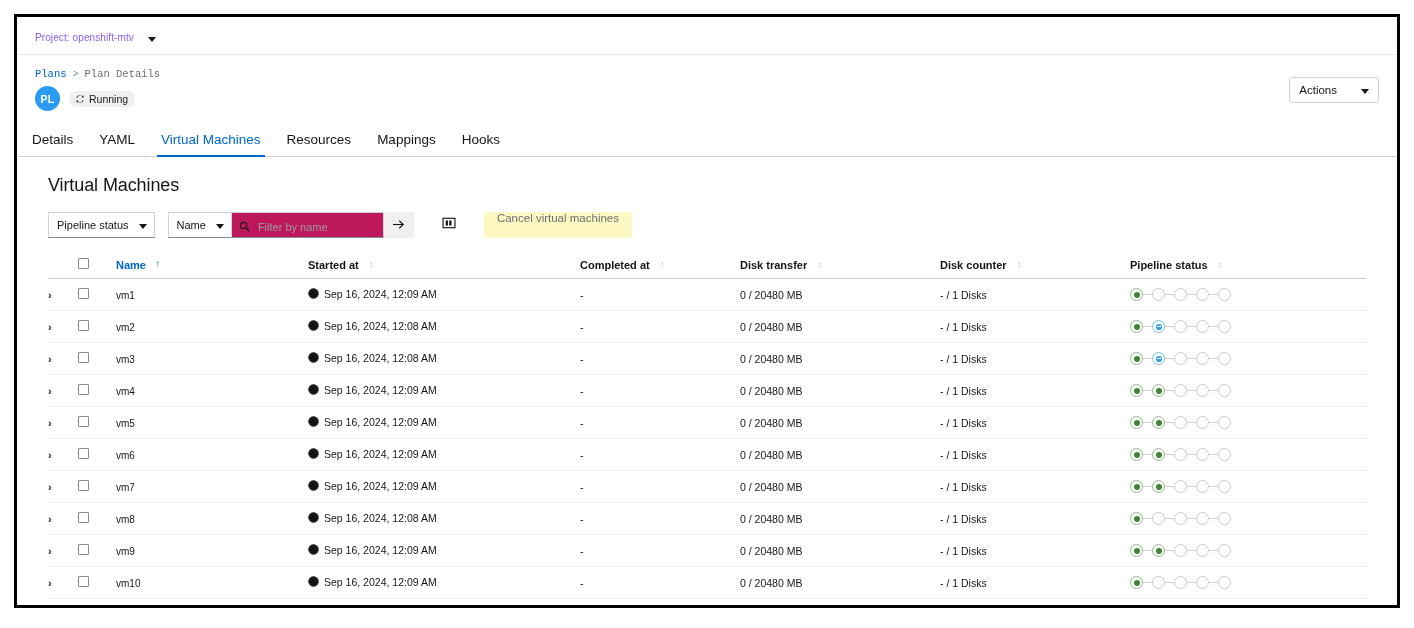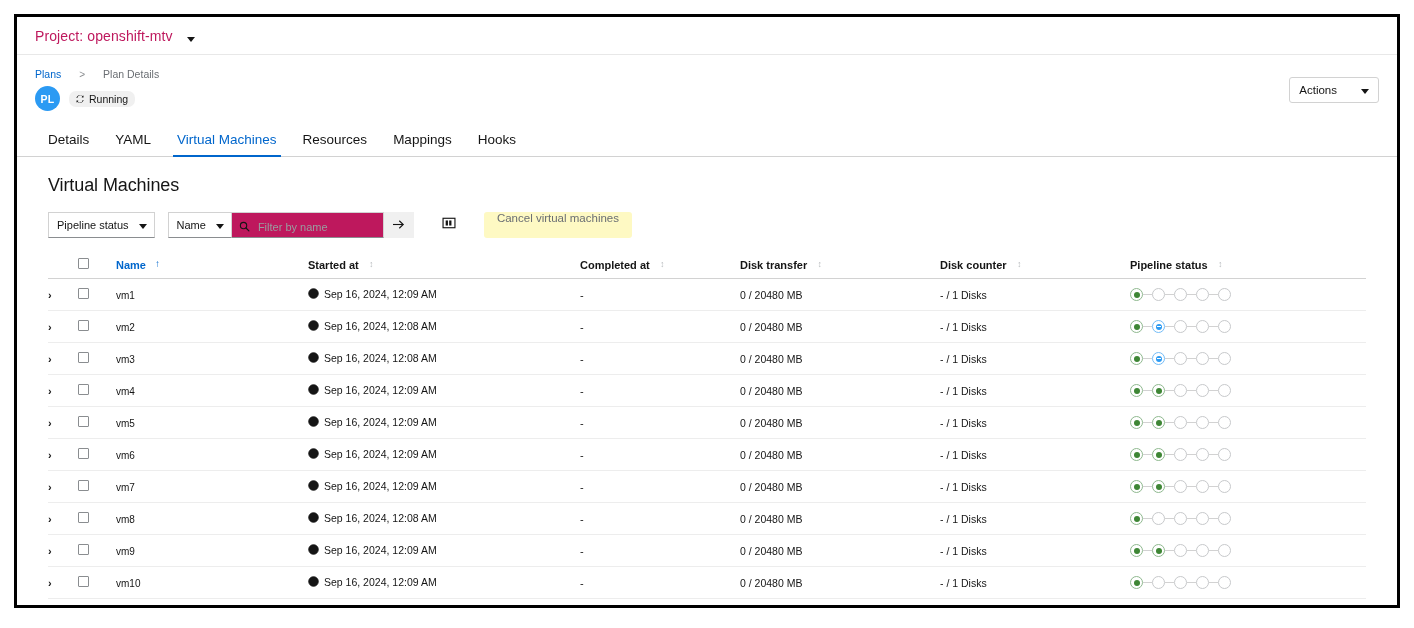--- a/index.html
+++ b/index.html
@@ -21,39 +21,39 @@
 
   
   .project-bar {
     height: 38px;
     display: flex; align-items: center;
     padding: 0 18px;
     border-bottom: 1px solid #e8e8e8;
     background: #fff;
   }
   .project-bar .proj-label {
-    font-size: 14px; color: #be185d; letter-spacing: .1px;
+    font-size: 10px; color: #8b5cf6; letter-spacing: .1px;
   }
   .caret {
     display: inline-block;
     width: 0; height: 0;
     border-left: 4.5px solid transparent;
     border-right: 4.5px solid transparent;
     border-top: 5.5px solid #151515;
     margin-left: 10px;
     position: relative; top: 1px;
   }
 
   
   .page-header {
     padding: 13px 18px 0 18px;
     position: relative;
     background: #fff;
   }
-  .breadcrumb { font-size: 10.5px; color: #6a6e73; display: flex; align-items: center; gap: 18px; }
+  .breadcrumb { font-size: 10.5px; color: #6a6e73; display: flex; align-items: center; gap: 6px; font-family: Liberation Mono, monospace; }
   .breadcrumb a { color: #0066cc; text-decoration: none; }
   .breadcrumb .sep { color: #8a8d90; font-size: 10px; }
   .title-row {
     display: flex; align-items: center; gap: 9px;
     margin-top: 6px;
   }
   .badge-pl {
     width: 25px; height: 25px; border-radius: 50%;
     background: #2b9af3; color: #fff;
     font-size: 10.5px; font-weight: 700;
@@ -77,21 +77,21 @@
     border-radius: 3px;
     height: 26px; min-width: 80px;
     display: inline-flex; align-items: center; justify-content: center; gap: 14px;
     font-size: 11.5px; color: #151515;
     padding: 0 9px;
   }
 
   
   .tabs {
     display: flex; align-items: flex-end;
-    padding: 0 18px;
+    padding: 0 2px;
     margin-top: 14px;
     border-bottom: 1px solid #d2d2d2;
     gap: 0;
   }
   .tab {
     font-size: 13.5px; color: #151515;
     padding: 7px 13px 9px 13px;
     position: relative; cursor: pointer;
     white-space: nowrap;
   }

